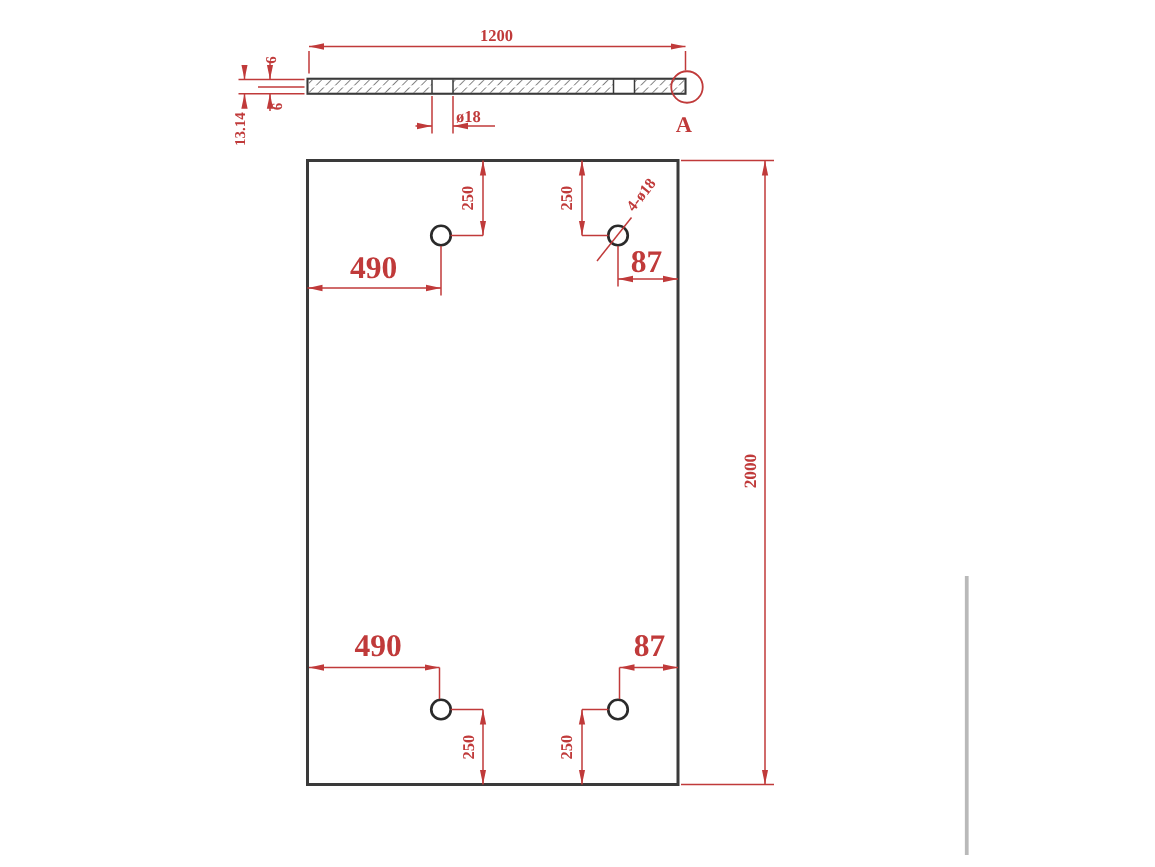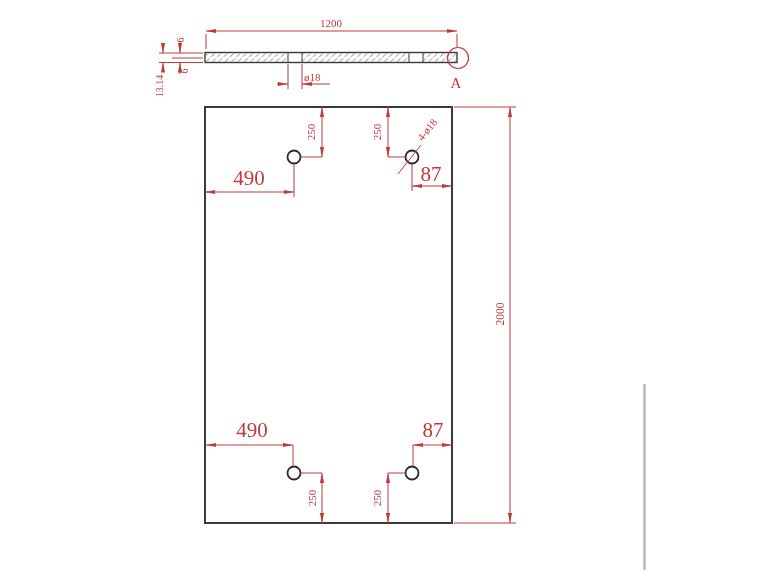--- a/index.html
+++ b/index.html
@@ -5,21 +5,21 @@
   :root{
     --dim:#c03a3a;
     --outline:#3a3a3a;
     --hatch:#4a4a4a;
     --hole:#2a2a2a;
     --artifact:#b9b9b9;
     --bg:#ffffff;
   }
   html,body{margin:0;padding:0;}
   body{width:770px;height:578px;background:var(--bg);font-family:"Liberation Serif",serif;}
-  .canvas{position:relative;width:734px;height:578px;background:var(--bg);overflow:hidden;}
+  .canvas{position:relative;width:734px;height:578px;background:var(--bg);overflow:hidden;font-weight:bold;}
   .dl{stroke:var(--dim);stroke-width:1;fill:none;}
   .dl2{stroke:var(--dim);stroke-width:1.2;fill:none;}
   .dt{fill:var(--dim);font-family:"Liberation Serif",serif;}
   .ol{stroke:var(--outline);fill:none;}
   .mk{fill:var(--dim);stroke:none;}
   .hl{stroke:var(--hatch);stroke-width:0.9;}
   .holec{stroke:var(--hole);fill:#ffffff;}
   .artifact{stroke:var(--artifact);stroke-width:2.5;}
 </style>
 </head>

